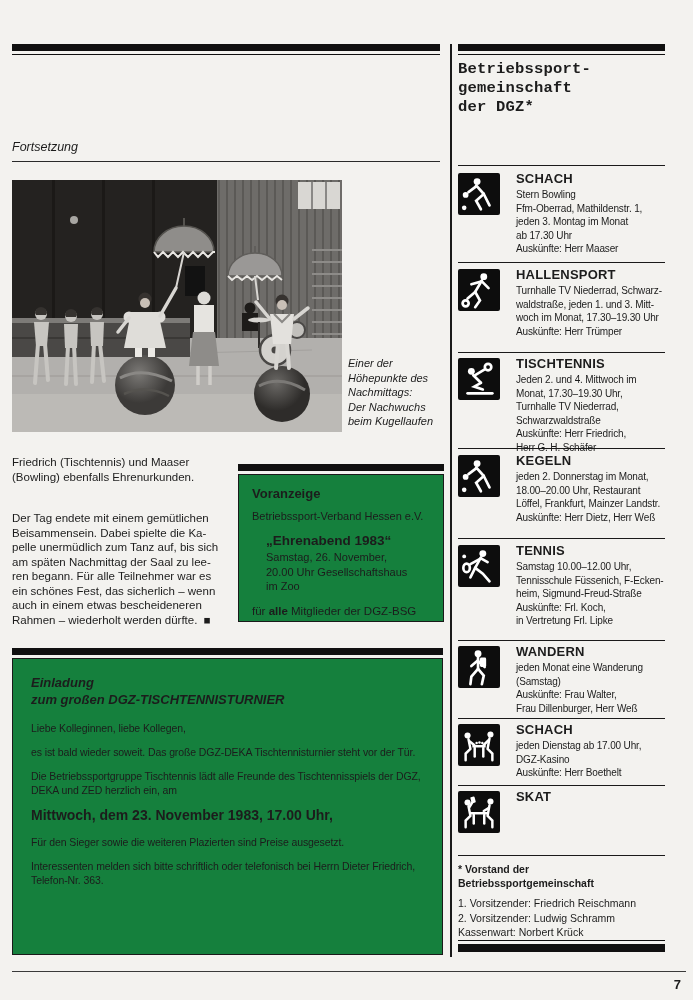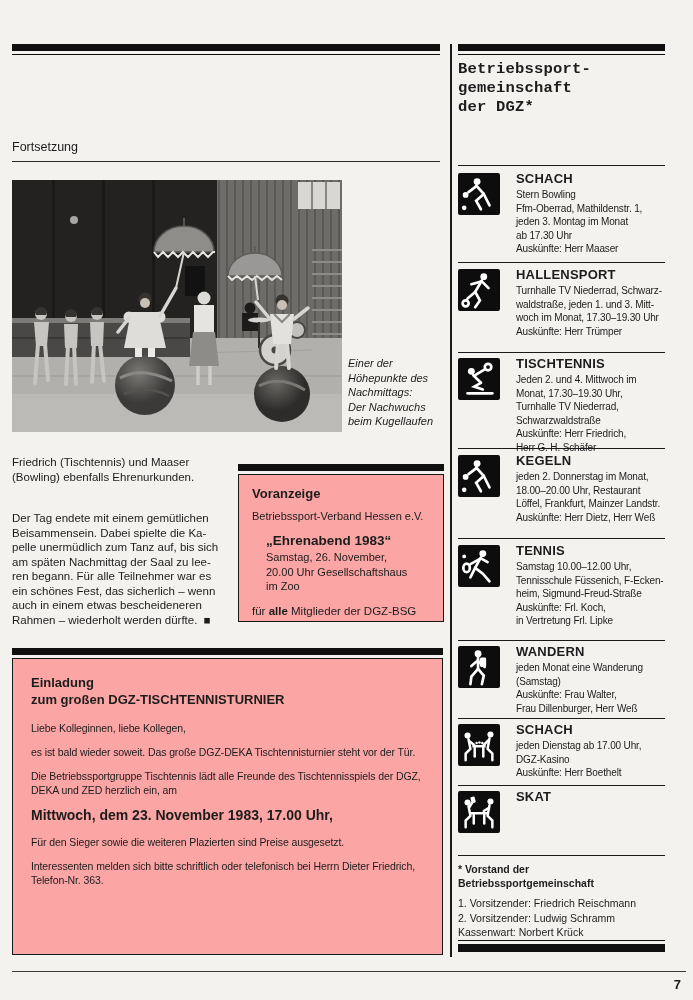--- a/index.html
+++ b/index.html
@@ -10,41 +10,41 @@
   
   .hrule-bar{height:7px;background:#101010;margin-bottom:3px;}
   .hrule-line{height:1px;background:#101010;}
   .hrule-flip-line{height:1px;background:#101010;margin-bottom:3px;}
   .hrule-flip-bar{height:8px;background:#101010;}
   .rule-left-top{left:12px;top:44px;width:428px;}
   .rule-right-top{left:458px;top:44px;width:207px;}
   .rule-right-bottom{left:458px;top:940px;width:207px;}
   .vdivider{left:450px;top:44px;width:2px;height:913px;background:#1a1a1a;}
   
-  .fortsetzung{left:12px;top:140px;font-size:12.5px;text-align:center;}
+  .fortsetzung{left:12px;top:140px;font-size:12.5px;font-style:italic;text-align:center;}
   .fortsetzung-rule{left:12px;top:161px;width:428px;height:1px;background:#2a2a2a;}
   .photo{left:12px;top:180px;width:330px;height:252px;background:#555;}
   .photo svg{display:block;}
   .caption{left:348px;top:356px;width:96px;font-size:11px;font-style:italic;line-height:14.5px;}
   .para{font-size:11.5px;line-height:14.5px;}
   .para1{left:12px;top:455px;}
   .para2{left:12px;top:511px;}
   
   .box-topbar{height:7px;background:#101010;margin-bottom:3px;}
-  .boxframe{border:1.5px solid #1a1a1a;background:#fca5a5;box-sizing:border-box;}
+  .boxframe{border:1.5px solid #1a1a1a;background:#15803d;box-sizing:border-box;}
   .voranzeige{left:238px;top:464px;width:206px;}
   .voranzeige .boxframe{height:148px;padding:11px 13px;}
   .vz-title{font-weight:bold;font-size:13px;margin-bottom:9px;}
   .vz-org{font-size:11px;margin-bottom:11px;}
   .vz-event{font-weight:bold;font-size:13.5px;margin-left:14px;margin-bottom:2px;}
   .vz-details{font-size:11px;line-height:14.5px;margin-left:14px;}
   .vz-footer{font-size:11.5px;margin-top:11px;}
   .einladung{left:12px;top:648px;width:431px;}
   .einladung .boxframe{height:297px;padding:15px 18px;}
-  .el-title{font-weight:bold;font-size:13px;line-height:17px;margin-bottom:13px;}
+  .el-title{font-weight:bold;font-size:13px;line-height:17px;margin-bottom:13px;font-style:italic;}
   .el-p{font-size:10.5px;line-height:14px;margin-bottom:10px;letter-spacing:-0.1px;}
   .el-date{font-weight:bold;font-size:14px;margin:2px 0 12px 0;}
   
   .sb-title{left:458px;top:60px;width:207px;font-family:Liberation Mono, monospace;font-weight:800;font-size:15.5px;line-height:19px;letter-spacing:0.2px;}
   .sb-rule{left:458px;width:207px;height:1px;background:#1a1a1a;}
   .sb-section{left:458px;width:207px;}
   .sb-icon{position:absolute;left:0;top:2px;width:42px;height:42px;background:#0d0d0d;border-radius:2px;}
   .sb-body{margin-left:58px;}
   .sb-sec-title{font-weight:bold;font-size:13px;letter-spacing:0.2px;margin-bottom:2px;}
   .sb-sec-text{font-size:10px;line-height:13.5px;letter-spacing:-0.15px;}

